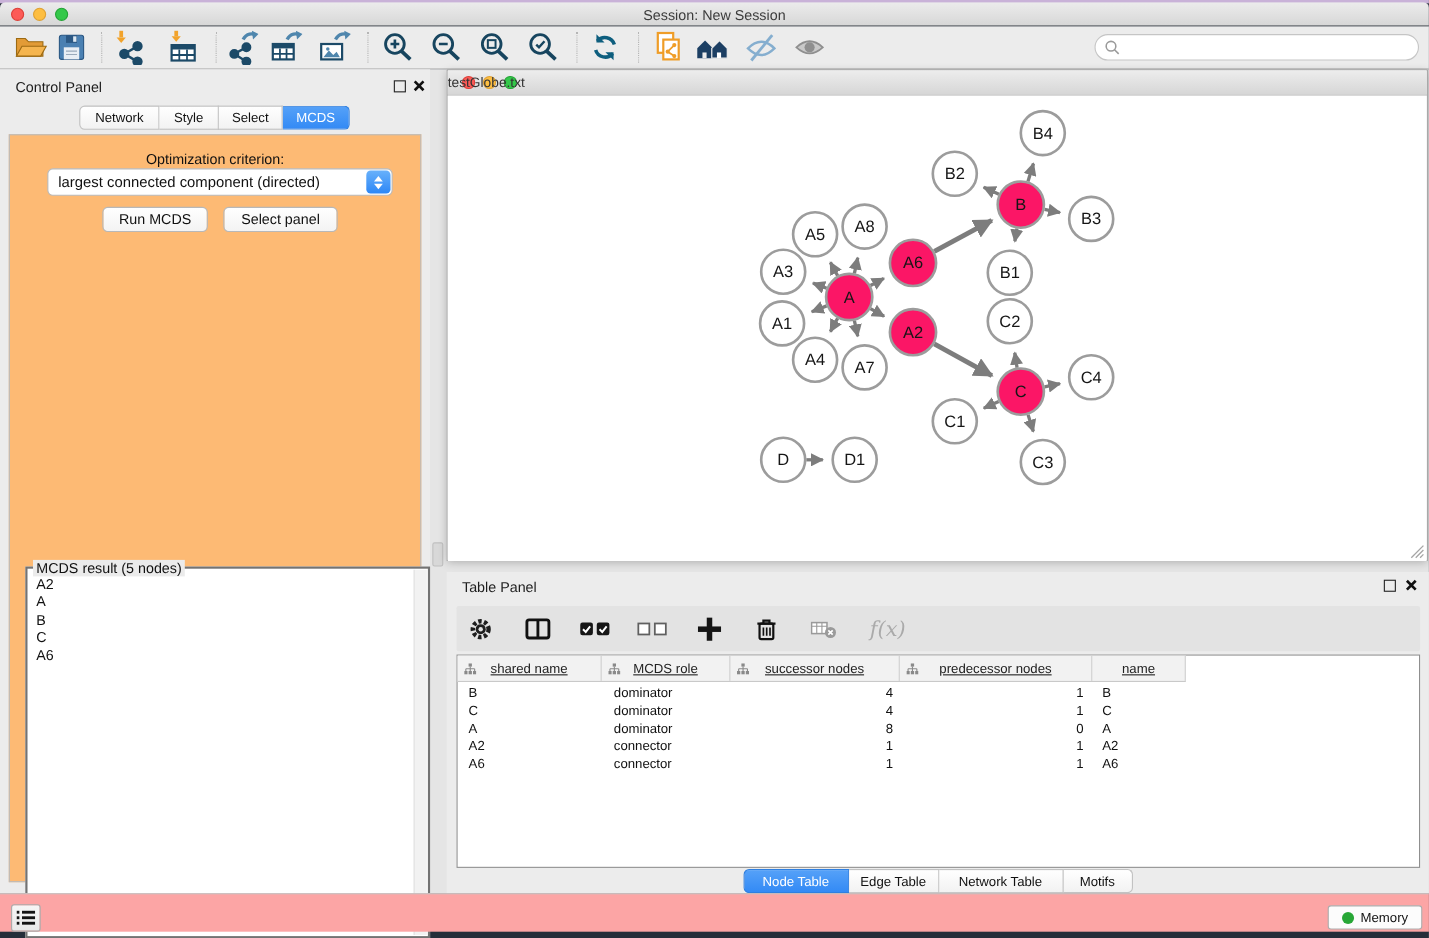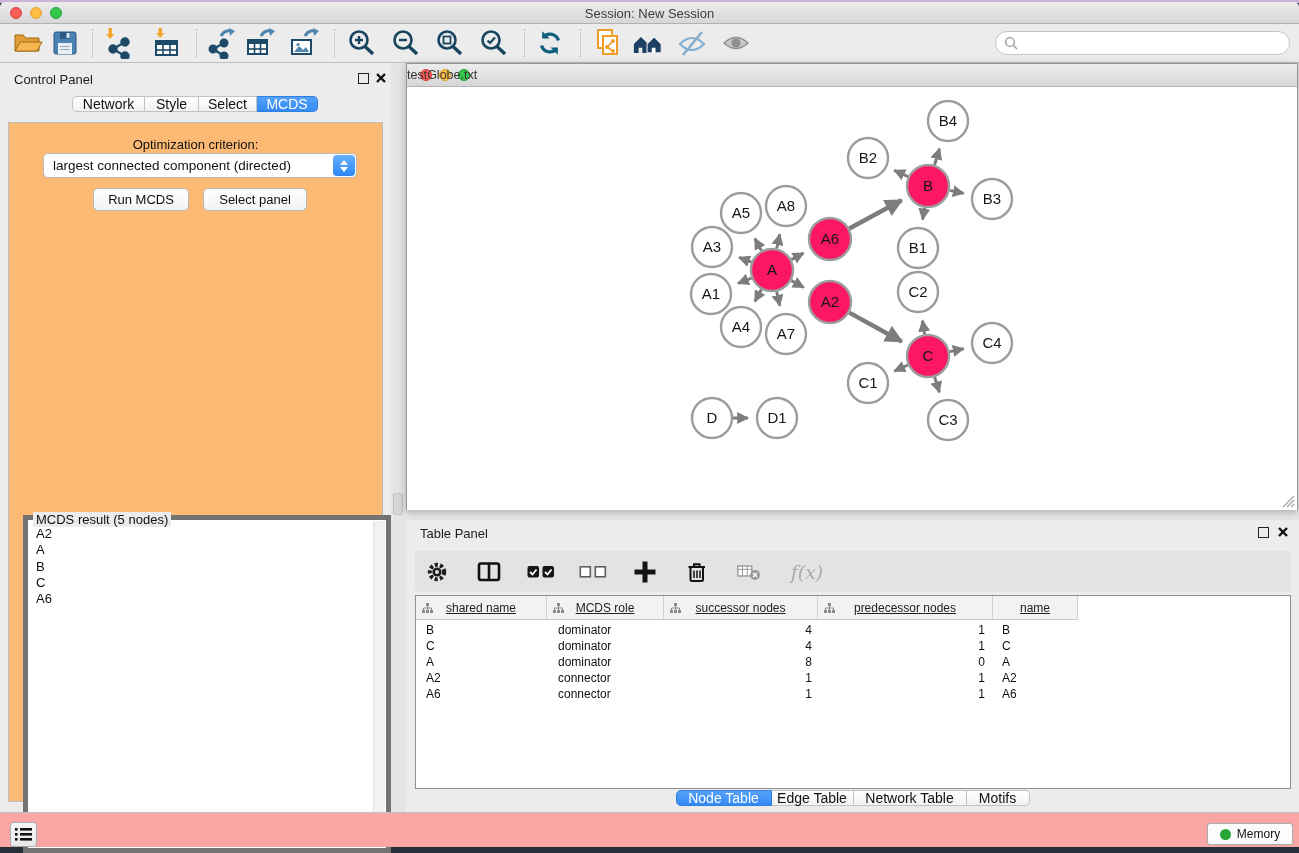--- a/index.html
+++ b/index.html
@@ -27,36 +27,36 @@
   .searchbox input { border:none; outline:none; flex:1; font-size:13px; height:18px; background:transparent; }
 
   
   .main { left:0; top:63px; width:1299px; height:749px; background:#e5e5e5; }
 
   
   .cpanel { left:0; top:63px; width:391px; height:749px; background:#ececec; }
   .panel-title { font-size:13px; color:#1d1d1d; }
   .win-mini-btn { width:11px; height:11px; }
   .seg-wrap { display:flex; }
-  .seg { height:16px; border:1px solid #c2c2c2; border-left:none; background:linear-gradient(#ffffff,#f2f2f2);
-    font-size:14px; color:#111; display:flex; align-items:center; justify-content:center; }
+  .seg { height:22px; border:1px solid #c2c2c2; border-left:none; background:linear-gradient(#ffffff,#f2f2f2);
+    font-size:12px; color:#111; display:flex; align-items:center; justify-content:center; }
   .seg.first { border-left:1px solid #c2c2c2; border-radius:5px 0 0 5px; }
   .seg.last  { border-radius:0 5px 5px 0;text-align:right; }
   .seg.sel   { background:linear-gradient(#55a1f8,#338af5); color:#fff; border-color:#2f7fe0; }
   .cp-content { left:8px; top:59px; width:375px; height:680px; border:1px solid #bcbcbc; background:#fdba74; }
   .opt-label { width:100%; text-align:center; top:14px; font-size:13px; color:#111; }
   .dropdown { left:34px; top:30px; width:314px; height:25px; background:#fff; border:1px solid #b9b9b9;
     border-radius:5px; display:flex; align-items:center; padding-left:9px; font-size:13.5px; color:#111; }
   .dd-stepper { position:absolute; right:1px; top:1px; width:22px; height:21px; border-radius:4px;
     background:linear-gradient(#68b1fb,#2d87f6); display:flex; flex-direction:column; align-items:center; justify-content:center; gap:2px; }
   .tri-up { width:0; height:0; border-left:4px solid transparent; border-right:4px solid transparent; border-bottom:5px solid #fff; }
   .tri-dn { width:0; height:0; border-left:4px solid transparent; border-right:4px solid transparent; border-top:5px solid #fff; }
   .pbtn { top:65px; height:23px; background:linear-gradient(#ffffff,#f3f3f3); border:1px solid #b8b8b8; border-radius:5px;
     font-size:13px; color:#111; display:flex; align-items:center; justify-content:center; }
-  .fieldset { left:14px; top:392px; width:368px; height:338px; border:5px solid #737373; background:#fff; }
+  .fieldset { left:14px; top:392px; width:368px; height:338px; border:2px solid #737373; background:#fff; }
   .legend { position:absolute; left:5px; top:-8px; background:#ebebeb; padding:0 3px; font-size:13px; color:#111; }
   .result-list { position:absolute; left:1px; top:2px; right:13px; bottom:1px; padding:4px 0 0 7px; }
   .result-item { font-size:13px; color:#111; line-height:16.3px; }
   .vscroll { position:absolute; right:1px; top:1px; width:12px; bottom:1px; background:#f2f2f2; border-left:1px solid #e2e2e2; }
 
   
   .netwin { left:406px; top:63px; width:892px; height:447px; background:#fff; border:1px solid #979797;
     box-shadow:0 2px 8px rgba(0,0,0,.25); }
   .netwin-titlebar { left:0; top:0; width:100%; height:23px; background:linear-gradient(#ededed,#d6d6d6);
     border-bottom:1px solid #b3b3b3; }

